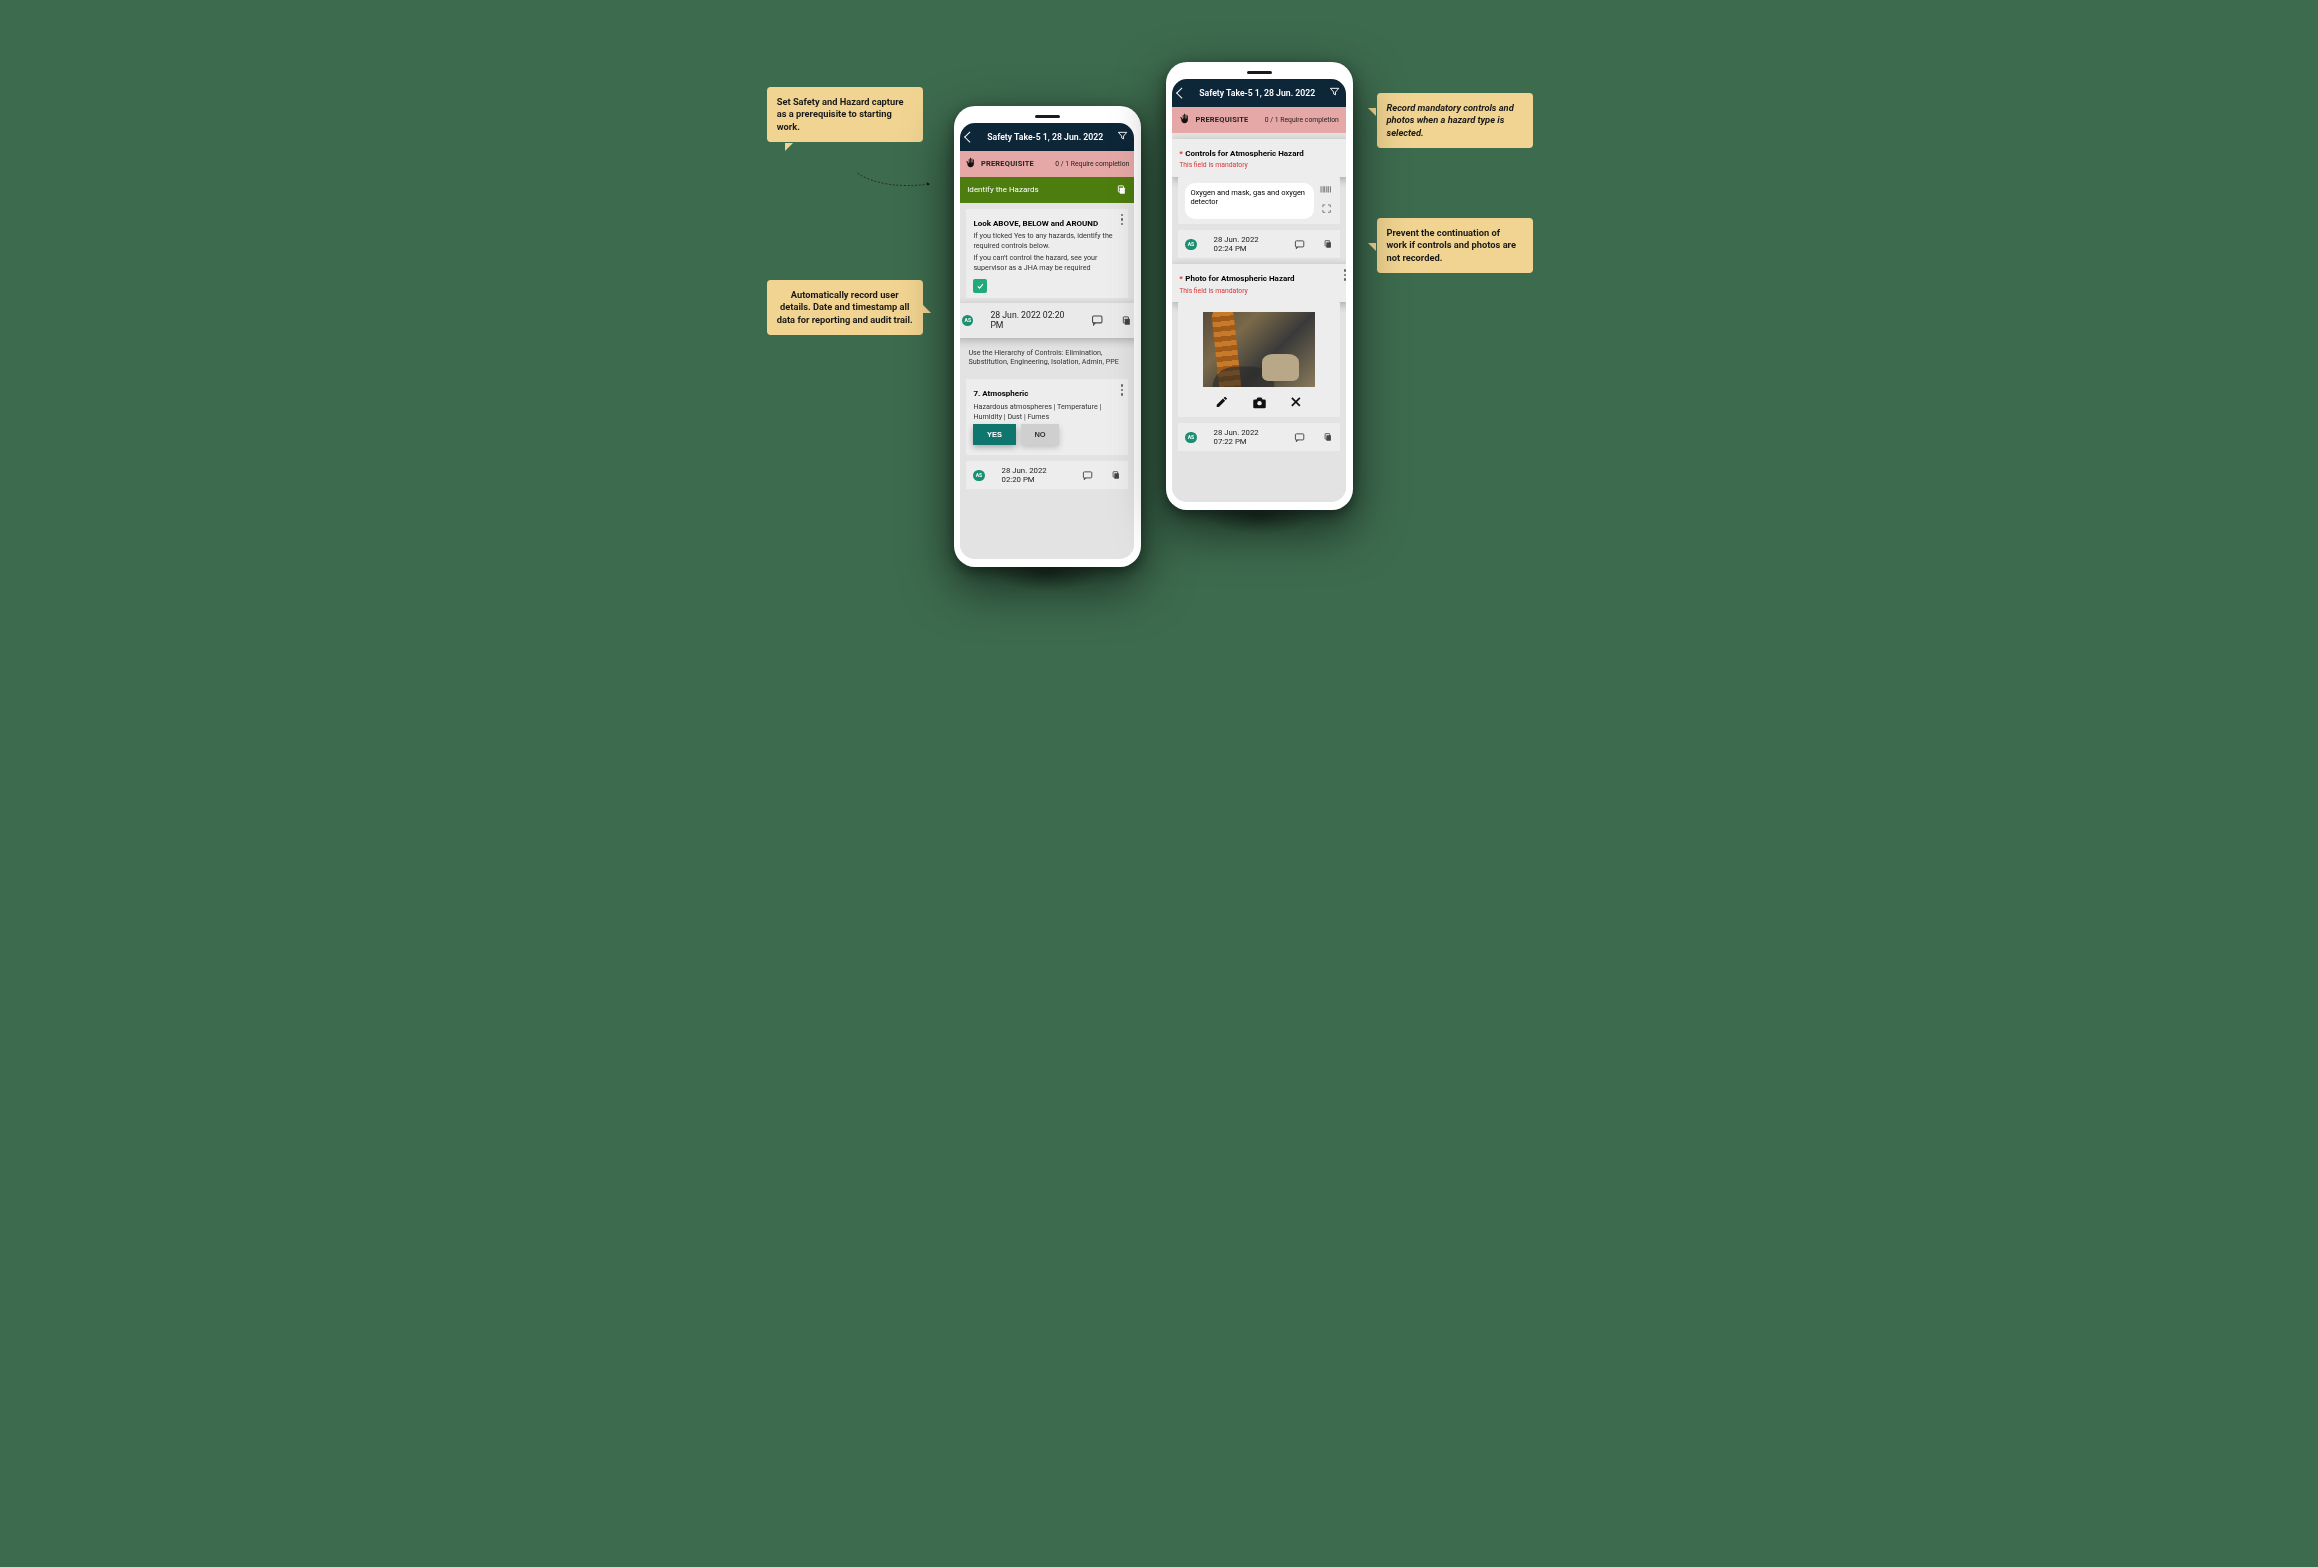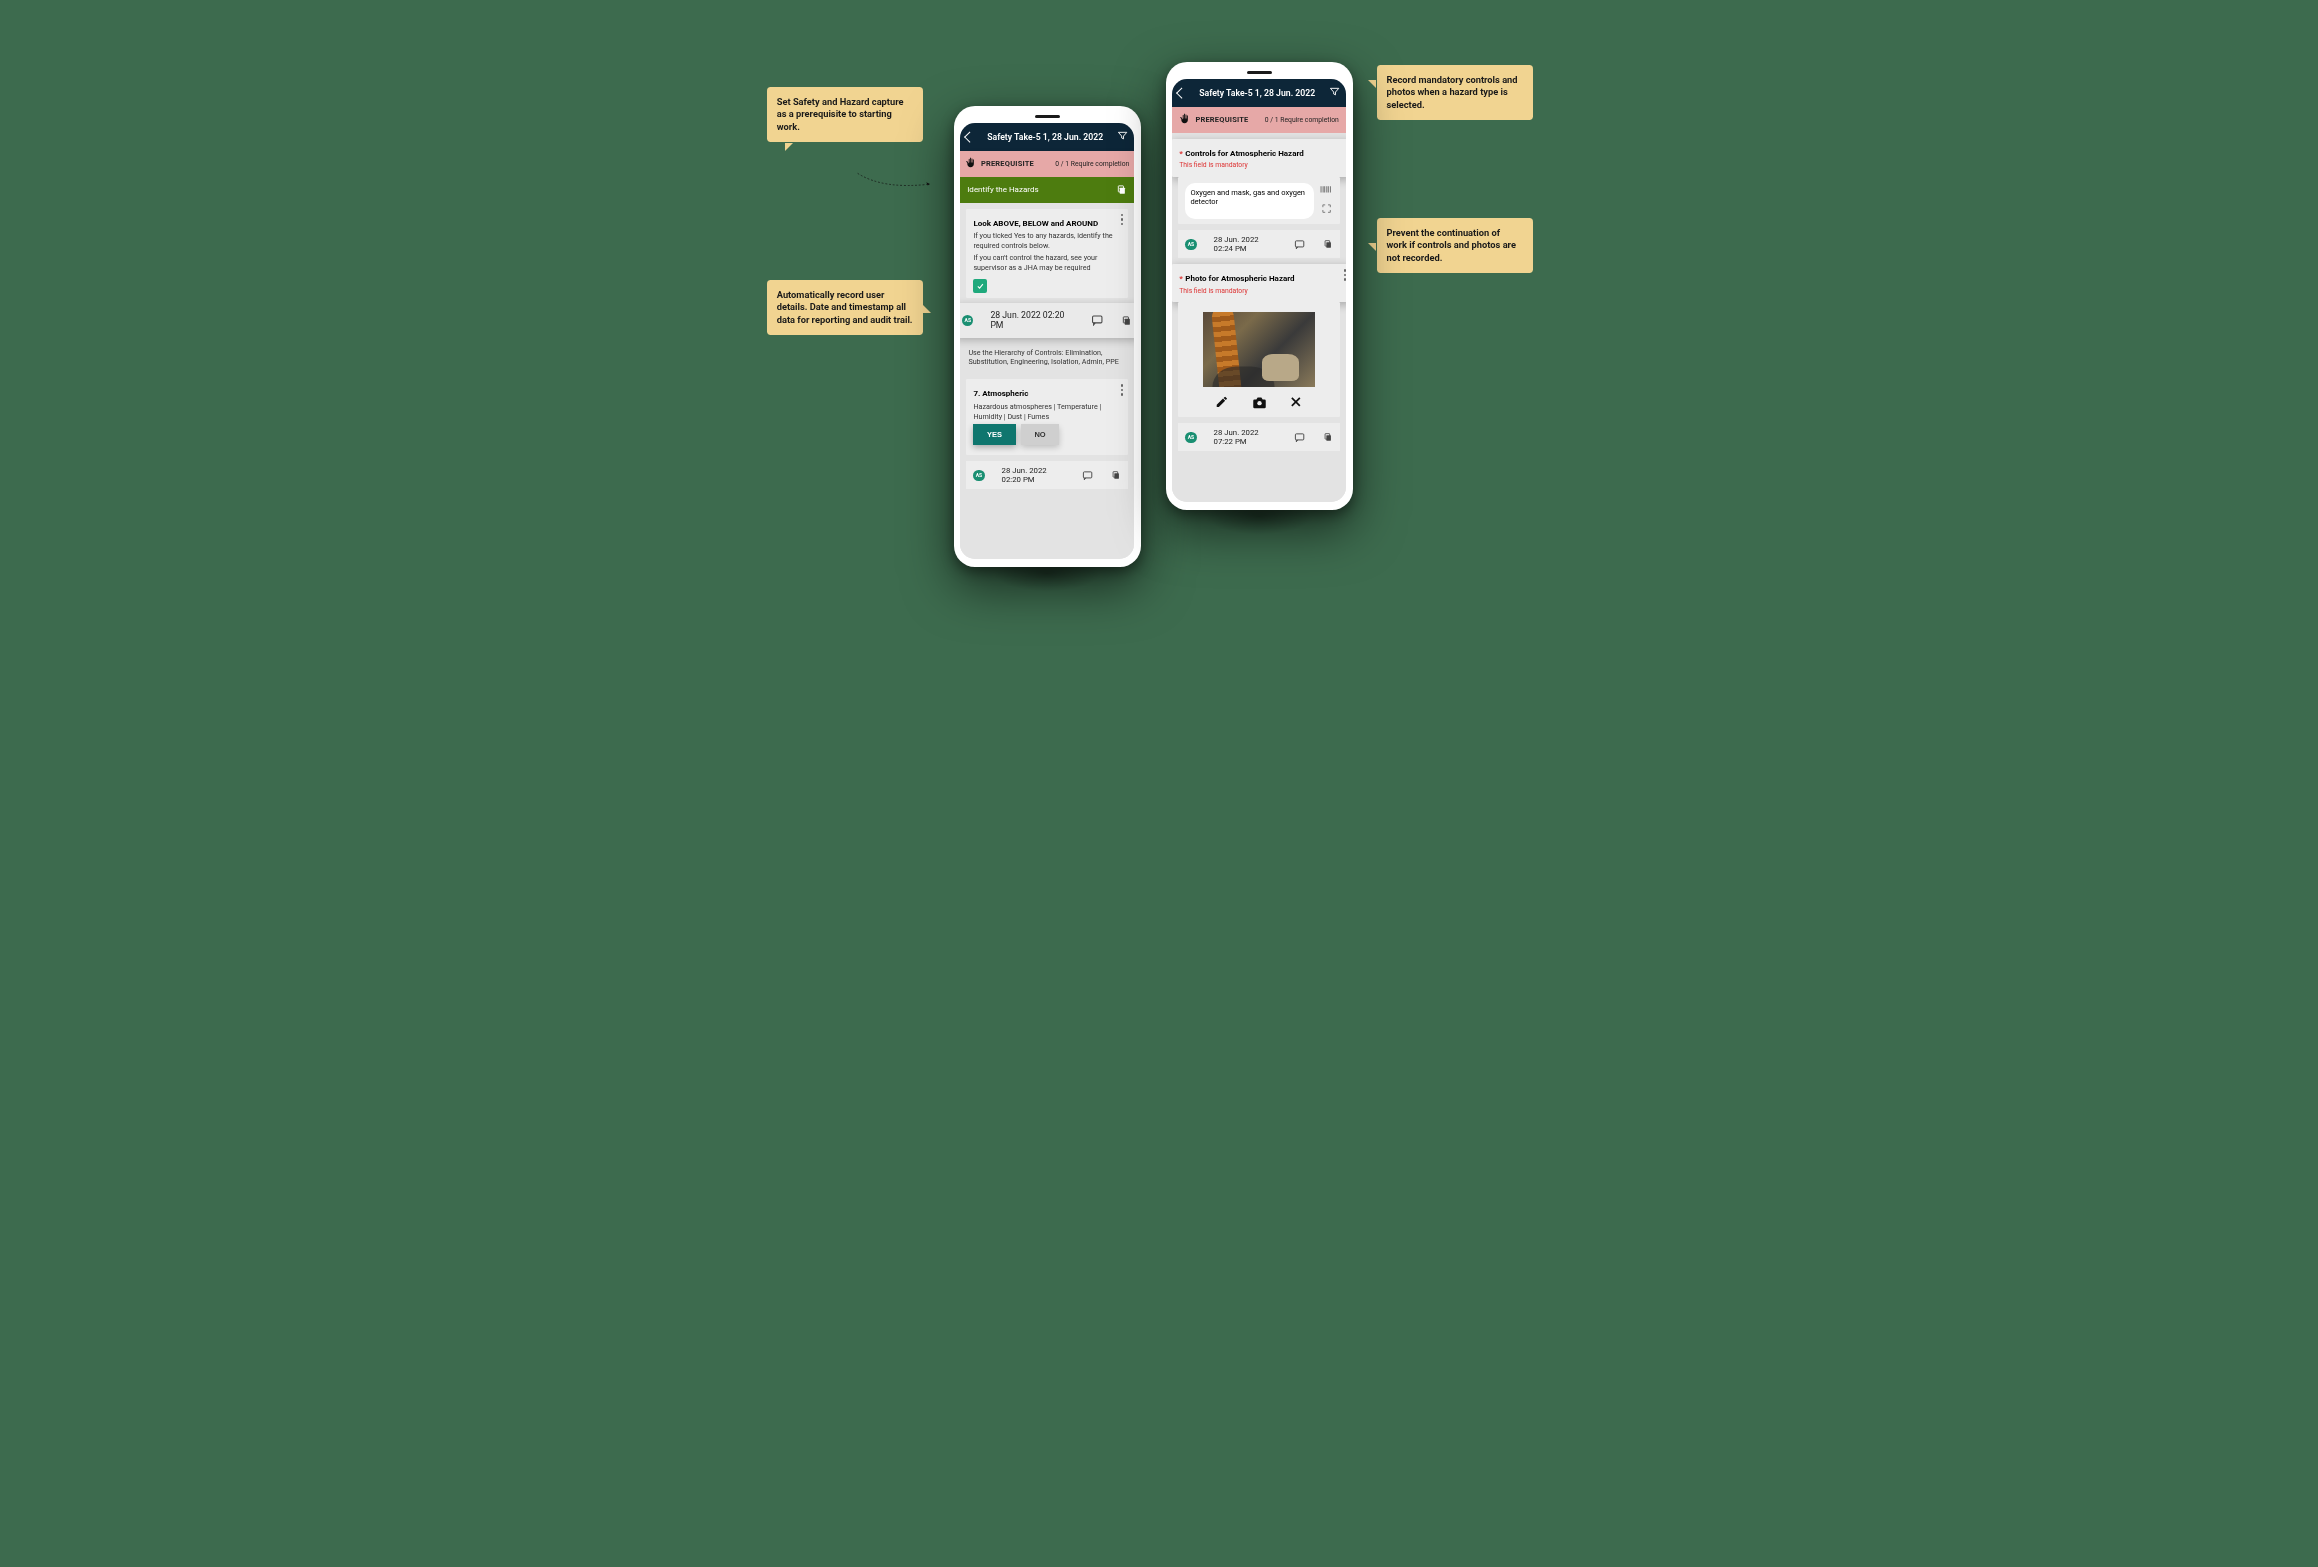--- a/index.html
+++ b/index.html
@@ -26,23 +26,23 @@
     color: #1a1a1a;
     width: 156px;
   }
   .callout .tail {
     position: absolute;
     width: 0; height: 0;
     border-style: solid;
   }
   .callout-1 { top: 62px; left: 6.2px; }
   .callout-1 .tail { bottom: -8.7px; left: 18.7px; border-width: 8.7px 8.7px 0 0; border-color: #f1d491 transparent transparent transparent; }
-  .callout-2 { top: 255px; left: 6.2px; }
+  .callout-2 { top: 255px; left: 6.2px; text-align: center; }
   .callout-2 .tail { right: -8.7px; top: 25px; border-width: 8.7px 0 0 8.7px; border-color: transparent transparent transparent #f1d491; }
-  .callout-3 { top: 40px; left: 616px; }
+  .callout-3 { top: 68px; left: 616px; font-style: italic; }
   .callout-3 .tail { left: -8.7px; top: 15px; border-width: 0 8.7px 8.7px 0; border-color: transparent #f1d491 transparent transparent; }
   .callout-4 { top: 193px; left: 616px; }
   .callout-4 .tail { left: -8.7px; top: 25px; border-width: 0 8.7px 8.7px 0; border-color: transparent #f1d491 transparent transparent; }
 
   .arrow-dash {
     position: absolute;
     top: 146px; left: 81px;
     width: 106px; height: 18.7px;
   }
 

